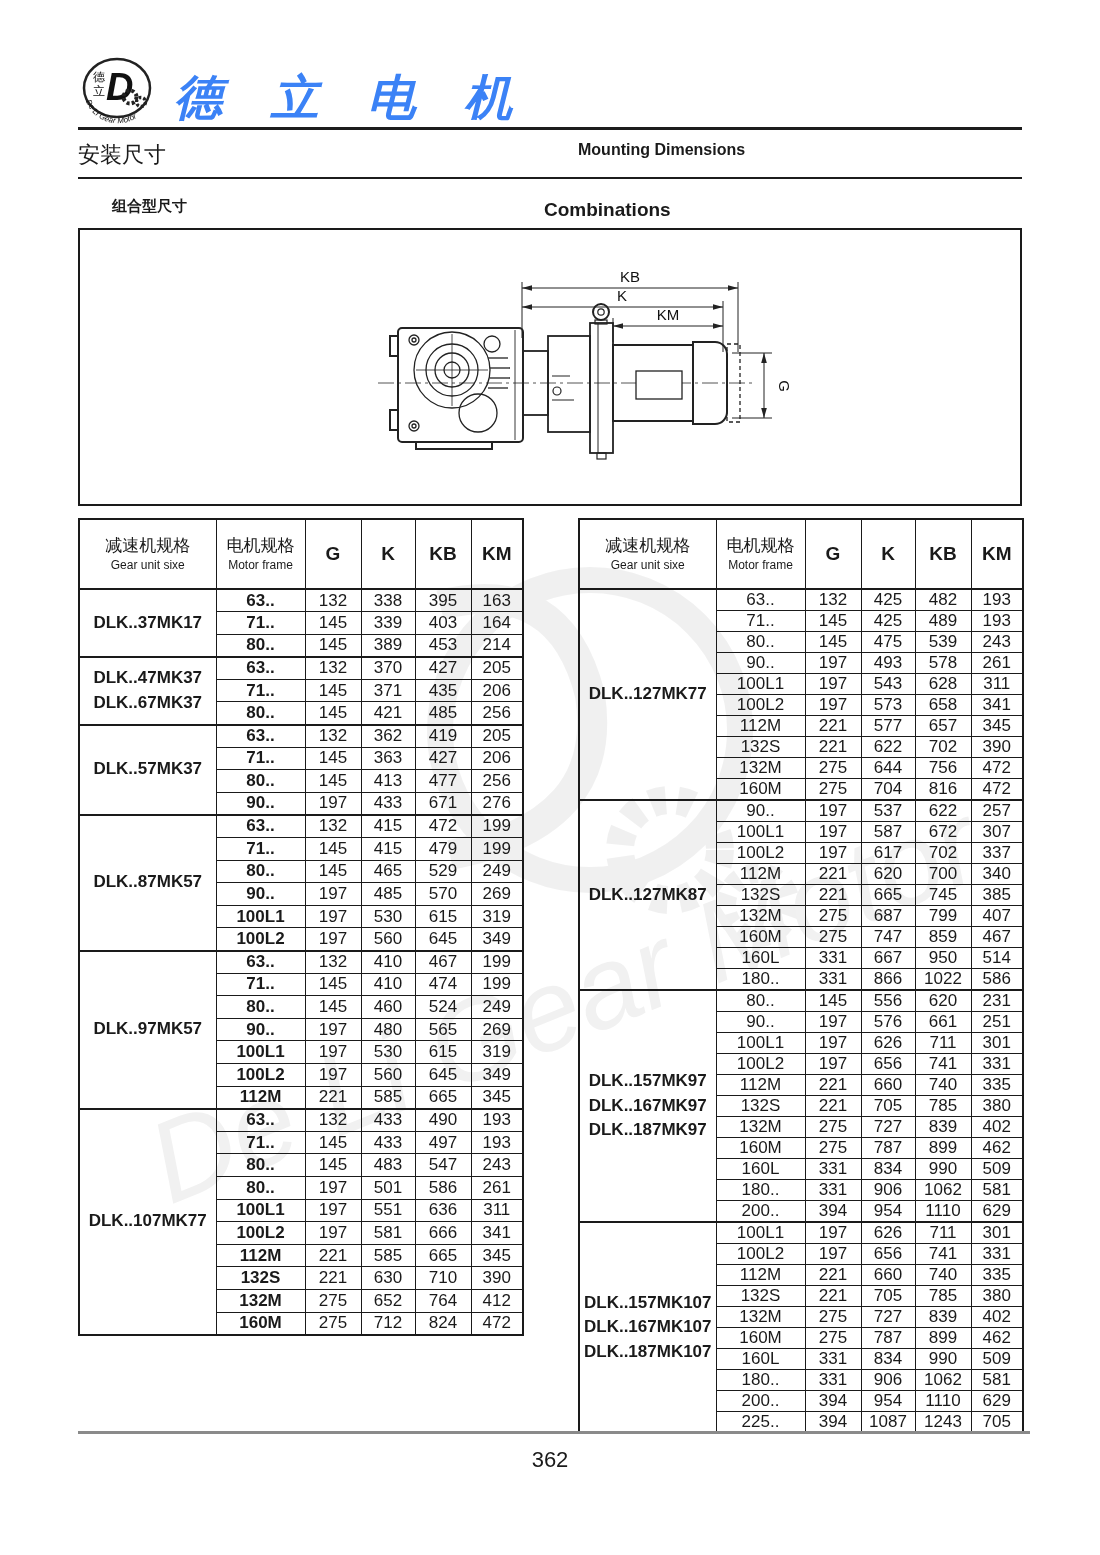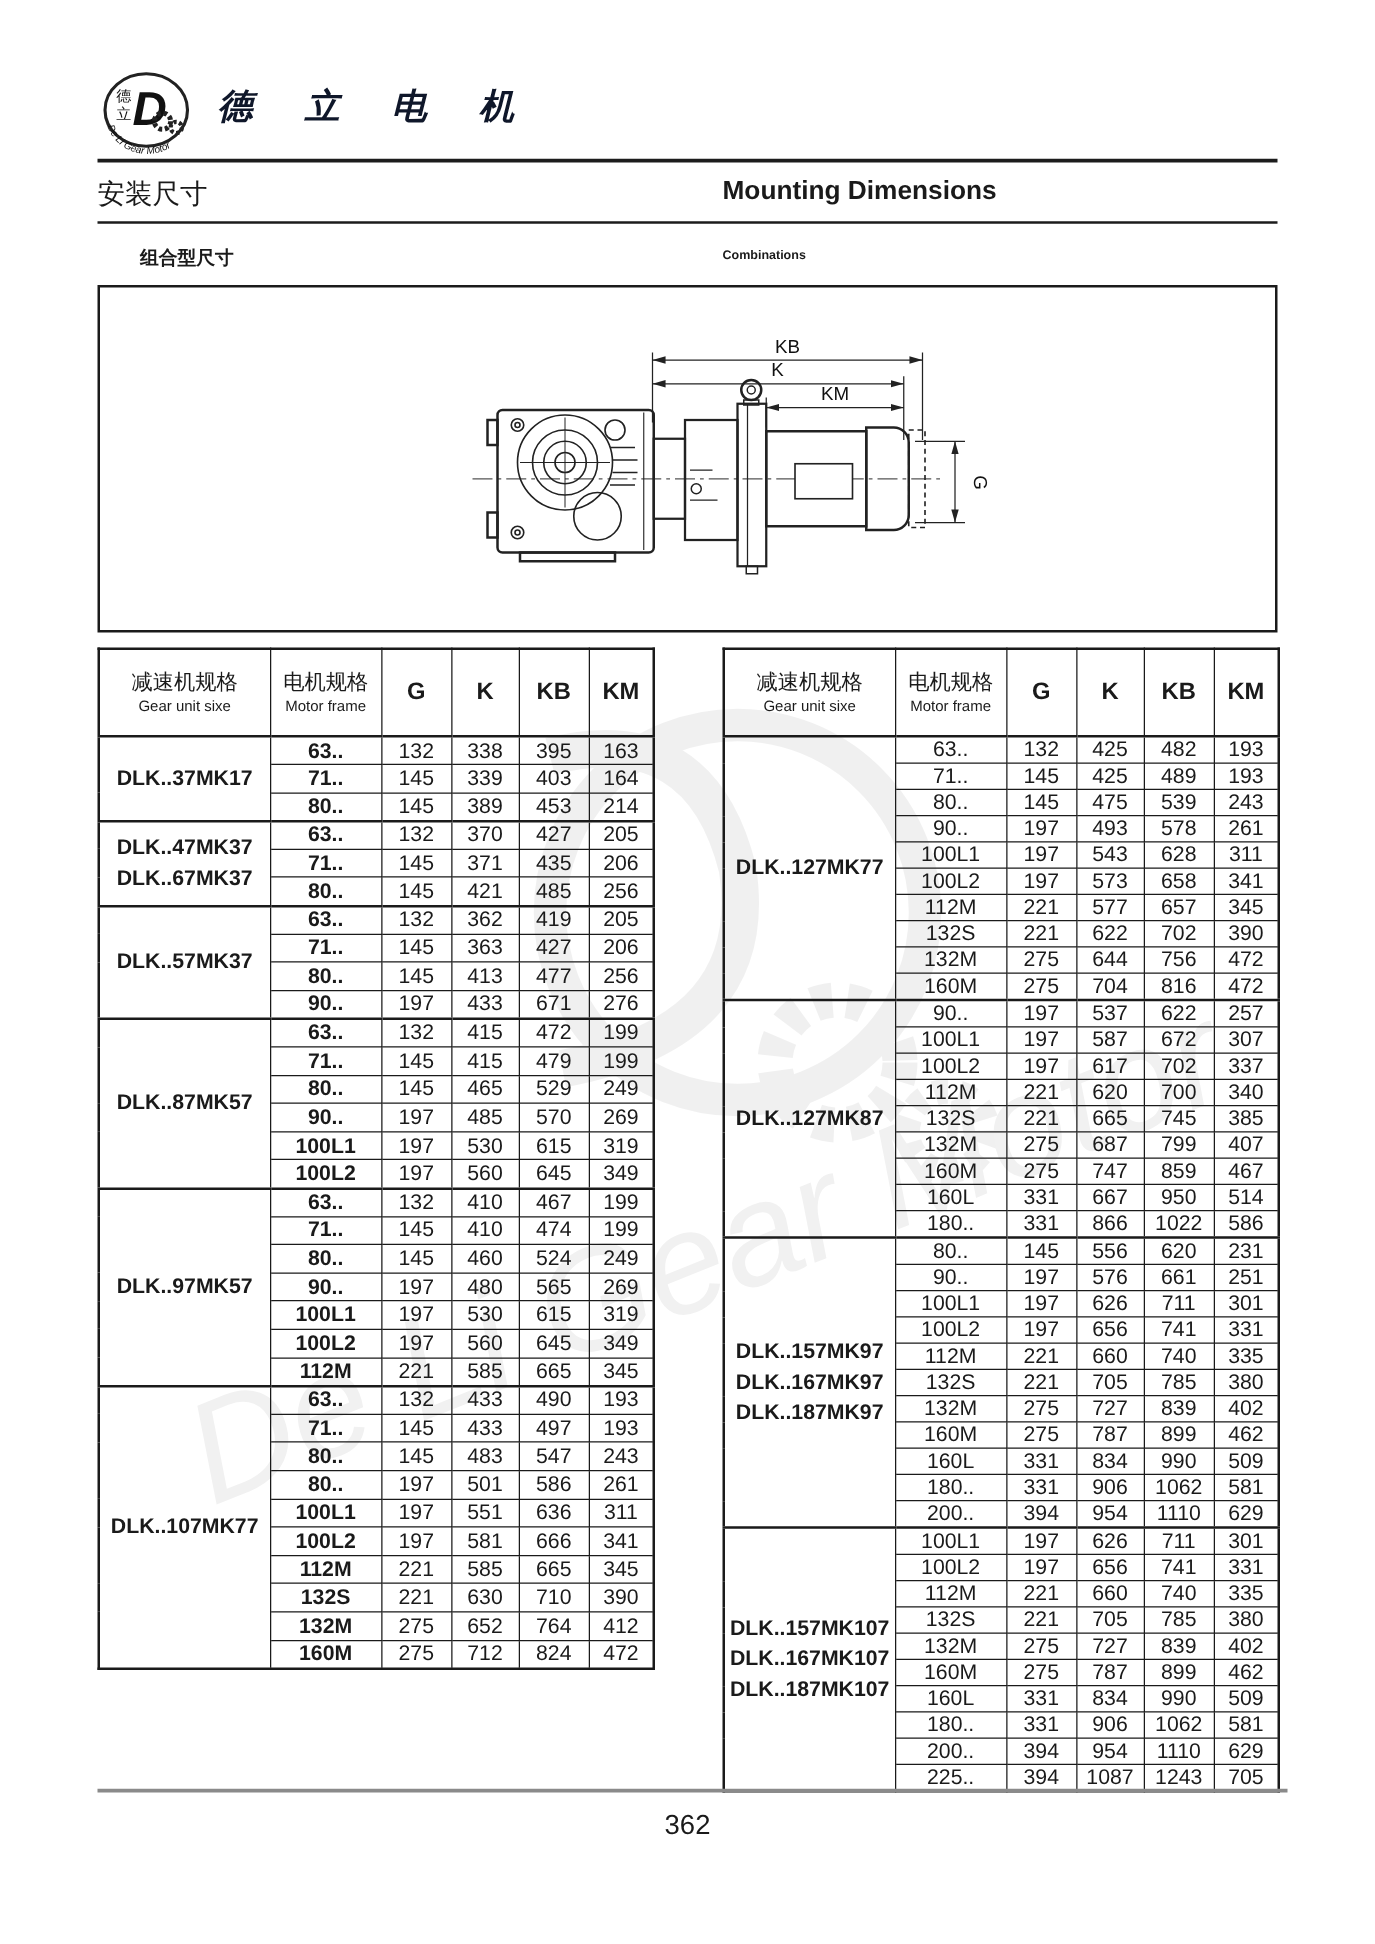--- a/index.html
+++ b/index.html
@@ -3,30 +3,30 @@
 <meta charset="utf-8">
 <style>
   * { margin:0; padding:0; box-sizing:border-box; }
   html,body { background:#ffffff; }
   body { font-family:"Liberation Sans", sans-serif; color:#1a1a1a; }
   .page { position:relative; width:1100px; height:1555px; background:#ffffff; overflow:hidden; }
 
   
   .brand-logo { position:absolute; left:79px; top:55px; }
   .brand-title { position:absolute; left:174px; top:66px; font-family:"DejaVu Serif", serif;
-                 font-style:italic; font-weight:bold; font-size:28px; letter-spacing:16px; color:#0f172a; }
+                 font-style:italic; font-weight:bold; font-size:48px; letter-spacing:16px; color:#3b82f6; }
   .rule { position:absolute; left:78px; width:944px; background:#1c1c1c; }
   .rule-top    { top:127px; height:3px; }
   .rule-mid    { top:177px; height:2px; }
   .rule-footer { top:1431px; height:3px; width:952px; background:#8a8a8a; }
 
   .sec-title-zh { position:absolute; left:78px;  top:140px; font-size:22px; font-weight:normal; }
-  .sec-title-en { position:absolute; left:578px; top:141px; font-size:21px; font-weight:bold; }
+  .sec-title-en { position:absolute; left:578px; top:141px; font-size:16px; font-weight:bold; }
   .sub-title-zh { position:absolute; left:78px;  top:197px; font-size:15px; font-weight:bold;margin-left:34px; }
-  .sub-title-en { position:absolute; left:578px; top:199px; font-size:10px; font-weight:bold; }
+  .sub-title-en { position:absolute; left:544px; top:199px; font-size:19px; font-weight:bold; }
 
   
   .diagram-box { position:absolute; left:78px; top:228px; width:944px; height:278px;
                  border:2px solid #1a1a1a; background:#fff; }
   svg text { font-family:"Liberation Sans", sans-serif; fill:#111; }
 
   
   .watermark { position:absolute; left:110px; top:545px; opacity:0.055; pointer-events:none; }
 
   

